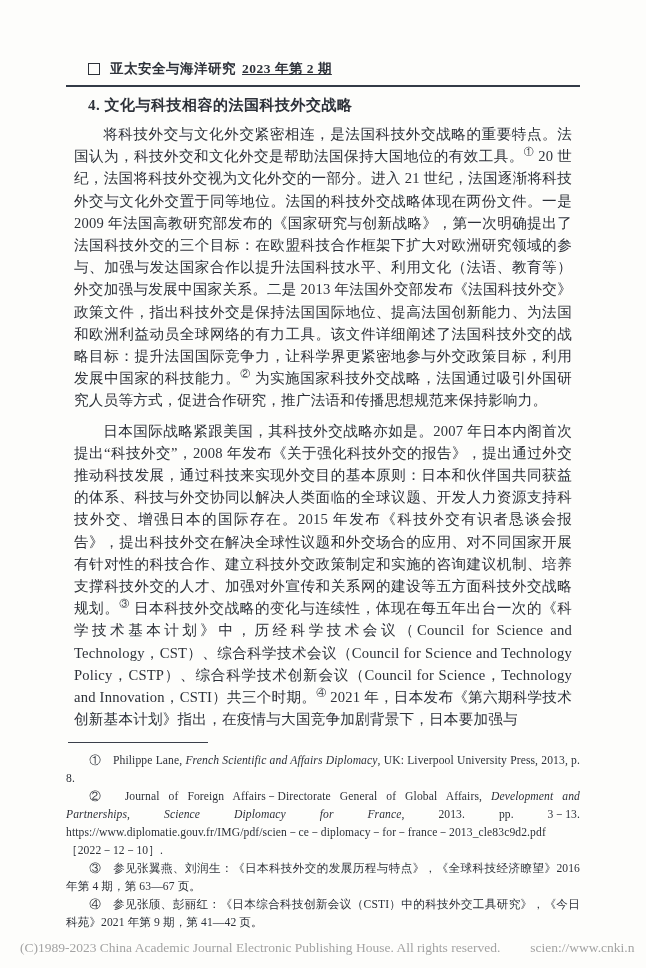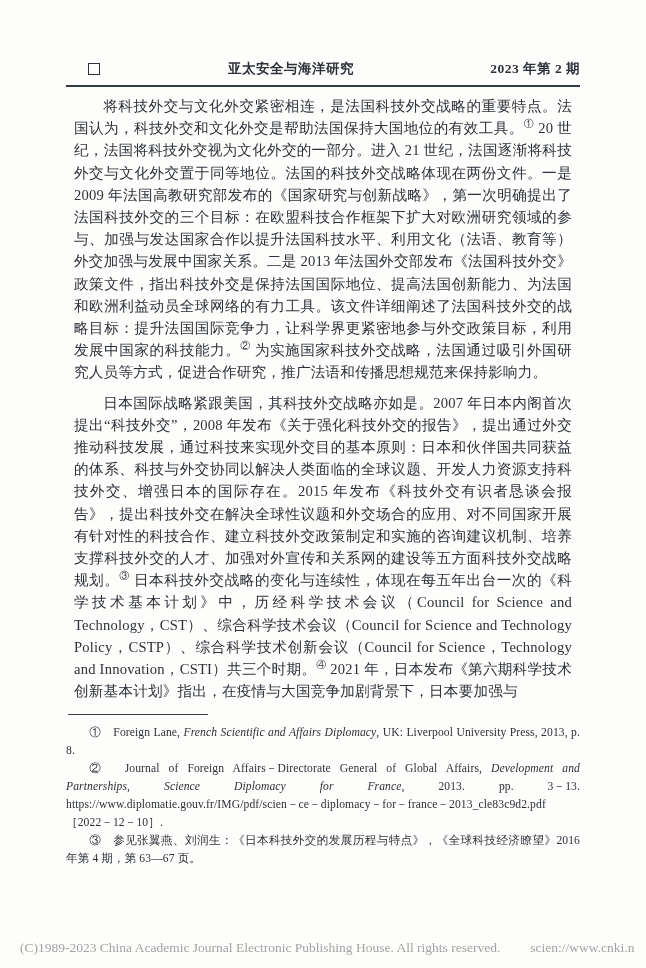--- a/index.html
+++ b/index.html
@@ -16,30 +16,29 @@
   .inner { padding: 60px 66px 0 66px; }
 
   
   .hdr {
     display: flex;
     align-items: center;
     padding-left: 22px;
     font-size: 13.5px;
     font-weight: 700;
     letter-spacing: 0.5px;
-    justify-content: space-between;
   }
   .box-icon {
     display: inline-block;
     width: 10px; height: 10px;
     border: 1.5px solid #2d3139;
     margin-right: 10px;
     flex: 0 0 auto;
   }
-  .hdr .issue { margin-left: 18px; }
+  .hdr .issue { margin-left: 6px; text-decoration: underline; }
   .hdr-rule {
     border: none;
     border-top: 2px solid #333a46;
     margin: 7px 0 0 0;
   }
 
   
   h4.sec {
     font-size: 15px;
     font-weight: 700;
@@ -96,31 +95,33 @@
   <div class="inner">
 
     <div class="hdr">
       <span class="box-icon"></span>
       <span>亚太安全与海洋研究</span>
       <span class="issue">2023 年第 2 期</span>
     </div>
     <hr class="hdr-rule">
 
     <main>
+      <h4 class="sec">4. 文化与科技相容的法国科技外交战略</h4>
       <p class="body">将科技外交与文化外交紧密相连，是法国科技外交战略的重要特点。法国认为，科技外交和文化外交是帮助法国保持大国地位的有效工具。<sup class="fnref">①</sup> 20 世纪，法国将科技外交视为文化外交的一部分。进入 21 世纪，法国逐渐将科技外交与文化外交置于同等地位。法国的科技外交战略体现在两份文件。一是 2009 年法国高教研究部发布的《国家研究与创新战略》，第一次明确提出了法国科技外交的三个目标：在欧盟科技合作框架下扩大对欧洲研究领域的参与、加强与发达国家合作以提升法国科技水平、利用文化（法语、教育等）外交加强与发展中国家关系。二是 2013 年法国外交部发布《法国科技外交》政策文件，指出科技外交是保持法国国际地位、提高法国创新能力、为法国和欧洲利益动员全球网络的有力工具。该文件详细阐述了法国科技外交的战略目标：提升法国国际竞争力，让科学界更紧密地参与外交政策目标，利用发展中国家的科技能力。<sup class="fnref">②</sup> 为实施国家科技外交战略，法国通过吸引外国研究人员等方式，促进合作研究，推广法语和传播思想规范来保持影响力。</p>
 
       <p class="body">日本国际战略紧跟美国，其科技外交战略亦如是。2007 年日本内阁首次提出“科技外交”，2008 年发布《关于强化科技外交的报告》，提出通过外交推动科技发展，通过科技来实现外交目的基本原则：日本和伙伴国共同获益的体系、科技与外交协同以解决人类面临的全球议题、开发人力资源支持科技外交、增强日本的国际存在。2015 年发布《科技外交有识者恳谈会报告》，提出科技外交在解决全球性议题和外交场合的应用、对不同国家开展有针对性的科技合作、建立科技外交政策制定和实施的咨询建议机制、培养支撑科技外交的人才、加强对外宣传和关系网的建设等五方面科技外交战略规划。<sup class="fnref">③</sup> 日本科技外交战略的变化与连续性，体现在每五年出台一次的《科学技术基本计划》中，历经科学技术会议（Council for Science and Technology，CST）、综合科学技术会议（Council for Science and Technology Policy，CSTP）、综合科学技术创新会议（Council for Science，Technology and Innovation，CSTI）共三个时期。<sup class="fnref">④</sup> 2021 年，日本发布《第六期科学技术创新基本计划》指出，在疫情与大国竞争加剧背景下，日本要加强与</p>
     </main>
 
     <hr class="fn-rule">
 
     <section>
-      <p class="fn"><span>①　Foreign Lane, </span><span class="it">French Scientific and Affairs Diplomacy</span><span>, UK: Liverpool University Press, 2013, p. 8.</span></p>
+      <p class="fn"><span>①　Philippe Lane, </span><span class="it">French Scientific and Affairs Diplomacy</span><span>, UK: Liverpool University Press, 2013, p. 8.</span></p>
       <p class="fn"><span>②　Journal of Foreign Affairs－Directorate General of Global Affairs, </span><span class="it">Development and Partnerships</span><span>, </span><span class="it">Science Diplomacy for France</span><span>, 2013. pp. 3－13. https://www.diplomatie.gouv.fr/IMG/pdf/scien－ce－diplomacy－for－france－2013_cle83c9d2.pdf ［2022－12－10］.</span></p>
       <p class="fn"><span>③　参见张翼燕、刘润生：《日本科技外交的发展历程与特点》，《全球科技经济瞭望》2016 年第 4 期，第 63—67 页。</span></p>
+      <p class="fn"><span>④　参见张颀、彭丽红：《日本综合科技创新会议（CSTI）中的科技外交工具研究》，《今日科苑》2021 年第 9 期，第 41—42 页。</span></p>
     </section>
 
   </div>
 
   <footer class="footer">
     <span>(C)1989-2023 China Academic Journal Electronic Publishing House. All rights reserved.</span><span class="url">scien://www.cnki.n</span>
   </footer>
 </div>
 
 </body></html>

